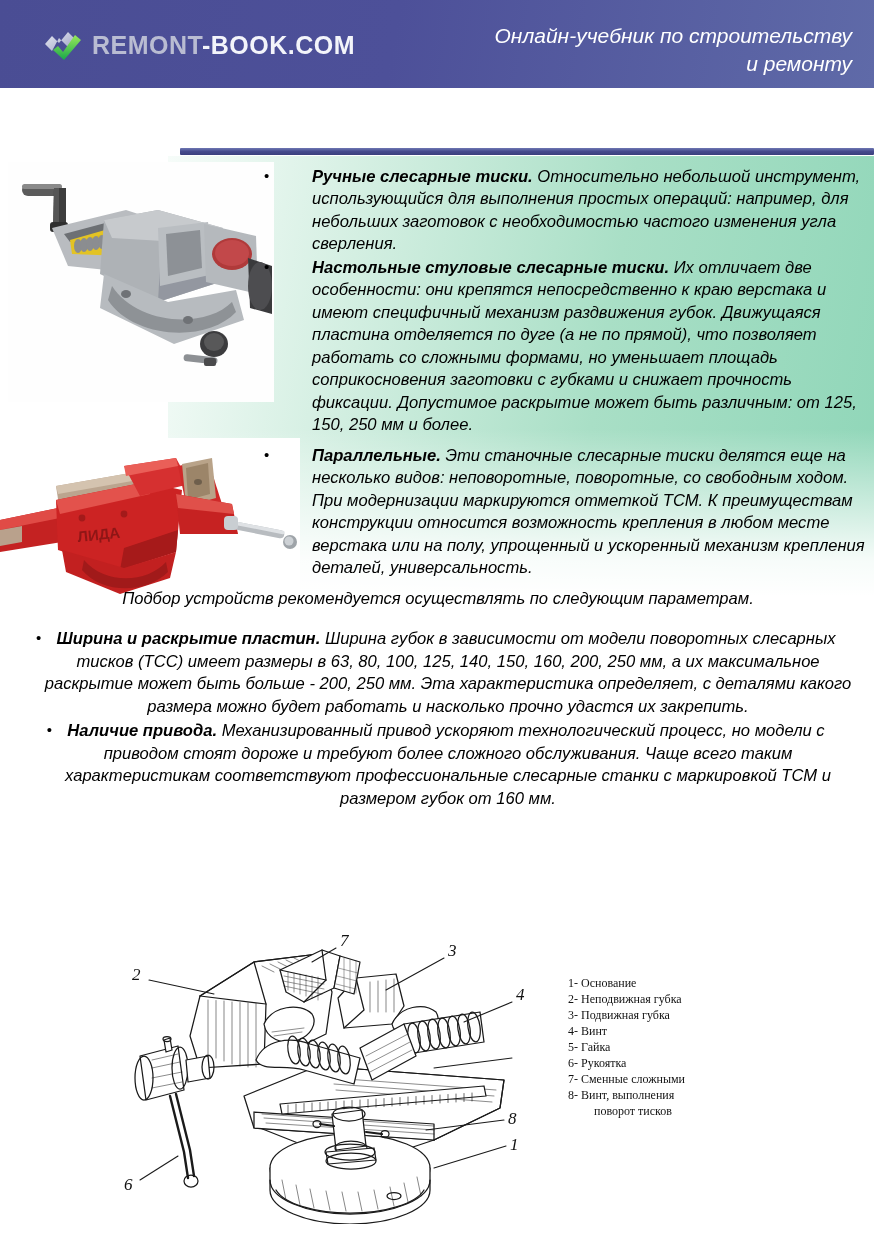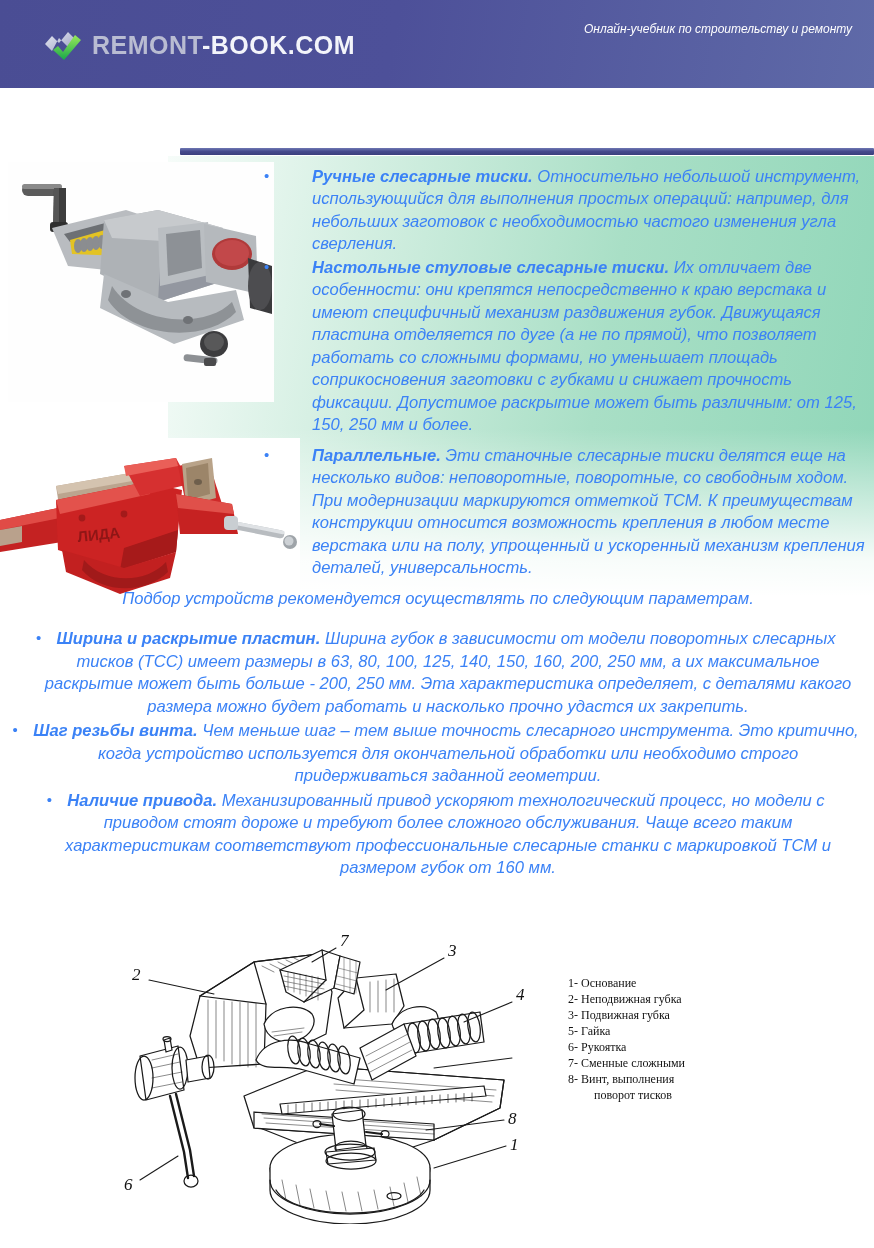--- a/index.html
+++ b/index.html
@@ -50,21 +50,21 @@
   }
   .logo-text .t-gray { color: #b9bcd2; }
   .logo-text .t-white { color: #f3f4fa; }
 
   .header-tagline {
     position: absolute;
     right: 22px; top: 22px;
     width: 370px;
     text-align: right;
     color: #ffffff;
-    font-size: 12px;
+    font-size: 21px;
     font-style: italic;
     line-height: 1.33;
     font-family: "Liberation Sans", sans-serif;
   }
 
   
   .title-band {
     position: absolute;
     left: 168px; top: 90px;
     width: 706px; height: 54px;
@@ -111,21 +111,21 @@
   }
   .photo svg { display: block; }
 
   #photo-gray { left: 8px; top: 162px; width: 266px; height: 240px; }
   #photo-red  { left: 0px;  top: 438px; width: 300px; height: 166px; }
 
   
   .rtext {
     font-family: "Liberation Sans", sans-serif;
     font-style: italic;
-    color: #3b82f6;
+    color: #000000;
     font-size: 16.6px;
     line-height: 1.355;
   }
   .rtext b { font-weight: bold; font-style: italic; }
 
   #block-top {
     position: absolute;
     left: 286px; top: 166px;
     width: 582px;
   }
@@ -312,21 +312,20 @@
 
   <div id="block-top" class="rtext">
     <p class="bullet"><b>Ручные слесарные тиски.</b><span> Относительно небольшой инструмент, использующийся для выполнения простых операций: например, для небольших заготовок с необходимостью частого изменения угла сверления.</span></p>
     <p class="bullet"><b>Настольные стуловые слесарные тиски.</b><span> Их отличает две особенности: они крепятся непосредственно к краю верстака и имеют специфичный механизм раздвижения губок. Движущаяся пластина отделяется по дуге (а не по прямой), что позволяет работать со сложными формами, но уменьшает площадь соприкосновения заготовки с губками и снижает прочность фиксации. Допустимое раскрытие может быть различным: от 125, 150, 250 мм и более.</span></p>
     <p class="bullet gap" style="padding-right:0;"><b>Параллельные.</b><span> Эти станочные слесарные тиски делятся еще на несколько видов: неповоротные, поворотные, со свободным ходом. При модернизации маркируются отметкой ТСМ. К преимуществам конструкции относится возможность крепления в любом месте верстака или на полу, упрощенный и ускоренный механизм крепления деталей, универсальность.</span></p>
   </div>
 
   <div id="block-mid" class="rtext">
     <p class="lead">Подбор устройств рекомендуется осуществлять по следующим параметрам.</p>
     <p class="bullet"><b>Ширина и раскрытие пластин.</b><span> Ширина губок в зависимости от модели поворотных слесарных тисков (ТСС) имеет размеры в 63, 80, 100, 125, 140, 150, 160, 200, 250 мм, а их максимальное раскрытие может быть больше - 200, 250 мм. Эта характеристика определяет, с деталями какого размера можно будет работать и насколько прочно удастся их закрепить.</span></p>
-    <p class="bullet"><b>Шаг резьбы винта.</b><span> Чем меньше шаг – тем выше точность слесарного инструмента. Это критично, когда устройство используется для окончательной обработки или необходимо строго придерживаться заданной геометрии.</span></p>
     <p class="bullet"><b>Наличие привода.</b><span> Механизированный привод ускоряют технологический процесс, но модели с приводом стоят дороже и требуют более сложного обслуживания. Чаще всего таким характеристикам соответствуют профессиональные слесарные станки с маркировкой ТСМ и размером губок от 160 мм.</span></p>
   </div>
 
   <div id="diagram">
     <svg viewBox="0 0 452 296">
       <rect width="452" height="296" fill="#ffffff"></rect>
       <g fill="none" stroke="#1a1a1a" stroke-width="1.25" stroke-linejoin="round" stroke-linecap="round">
 
         <path d="M156,200 L252,238 L330,212 L316,186 L176,178 Z" fill="#fff"></path>
         <ellipse cx="246" cy="240" rx="80" ry="34" fill="#fff"></ellipse>
@@ -527,20 +526,21 @@
         <text x="406" y="222">1</text>
         <text x="20" y="262">6</text>
       </g>
     </svg>
   </div>
 
   <div id="legend">
     <div class="leg-row"><span>1-</span> <span>Основание</span></div>
     <div class="leg-row"><span>2-</span> <span>Неподвижная губка</span></div>
     <div class="leg-row"><span>3-</span> <span>Подвижная губка</span></div>
+    <div class="leg-row"><span>4-</span> <span>Винт</span></div>
     <div class="leg-row"><span>5-</span> <span>Гайка</span></div>
     <div class="leg-row"><span>6-</span> <span>Рукоятка</span></div>
     <div class="leg-row"><span>7-</span> <span>Сменные сложными</span></div>
     <div class="leg-row"><span>8-</span> <span>Винт, выполнения</span></div>
     <div class="leg-row leg-cont">поворот тисков</div>
   </div>
 
 </div>
 
 </body></html>

